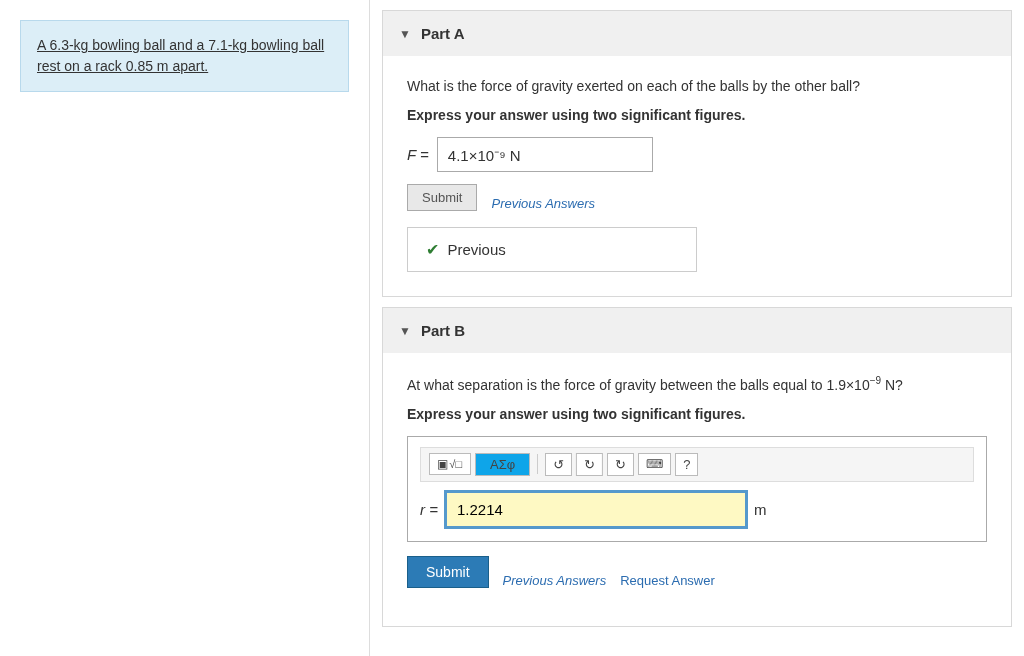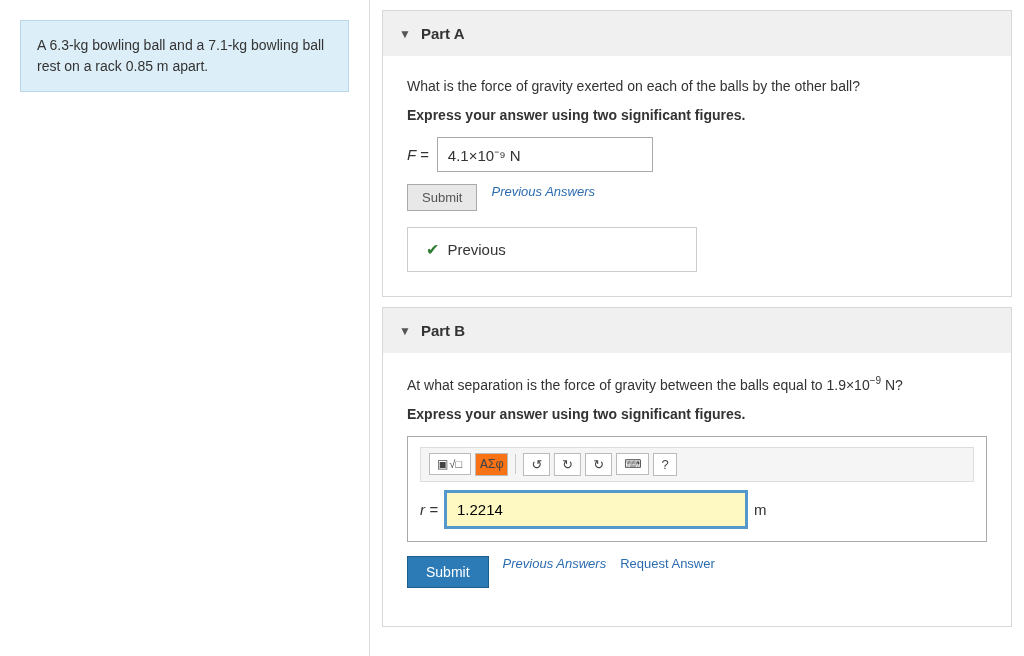--- a/index.html
+++ b/index.html
@@ -14,20 +14,21 @@
       overflow: hidden;
     }
 
     
     .left-panel {
       width: 370px;
       min-width: 370px;
       padding: 20px;
       background: #fff;
       border-right: 1px solid #ddd;
+      text-decoration: underline;
     }
     .problem-box {
       background: #dceef7;
       border: 1px solid #b8d9ec;
       padding: 14px 16px;
       font-size: 14px;
       line-height: 1.5;
       color: #333;
     }
 
@@ -91,21 +92,21 @@
       padding: 8px 10px;
       font-size: 15px;
       width: 216px;
       background: #fff;
       color: #333;
     }
 
     
     .submit-row {
       display: flex;
-      align-items: flex-start;
+      align-items: flex-end;
       gap: 14px;
       margin-bottom: 14px;
     }
     .submit-btn {
       background: #e8e8e8;
       border: 1px solid #aaa;
       padding: 5px 14px;
       font-size: 13px;
       cursor: pointer;
       color: #555;
@@ -170,27 +171,26 @@
       border: 1px solid #bbb;
       padding: 3px 7px;
       font-size: 13px;
       cursor: pointer;
       color: #444;
       display: inline-flex;
       align-items: center;
       justify-content: center;
     }
     .toolbar-btn-text {
-      background: #f97316;
+      background: #0ea5e9;
       border: 1px solid #bbb;
-      padding: 3px 4px;
+      padding: 3px 14px;
       font-size: 13px;
       cursor: pointer;
       color: #444;
-      font-family: Liberation Mono, monospace;
     }
     .toolbar-sep {
       width: 1px;
       height: 20px;
       background: #ccc;
       margin: 0 3px;
     }
     .math-answer-row {
       display: flex;
       align-items: center;

